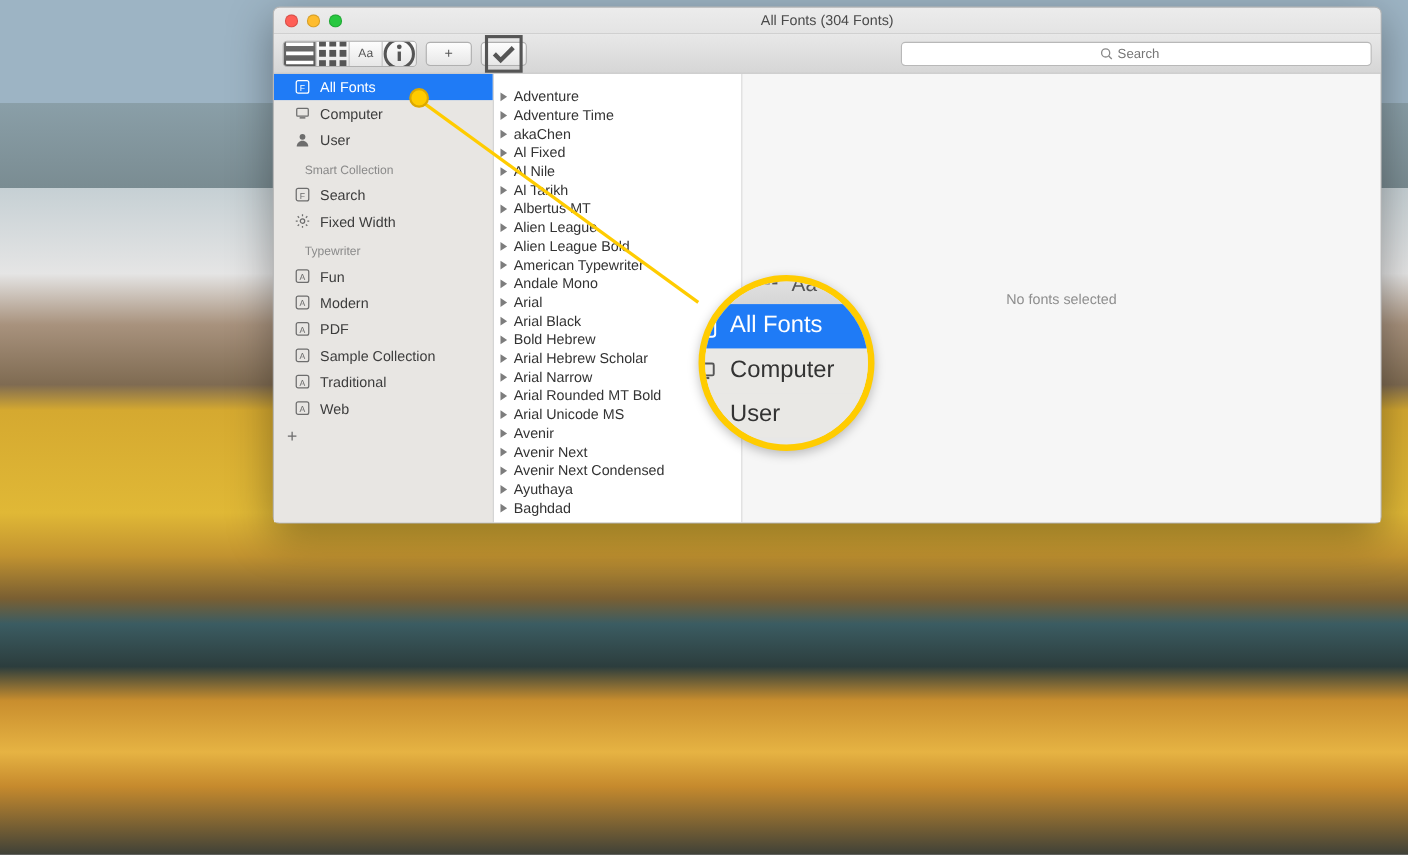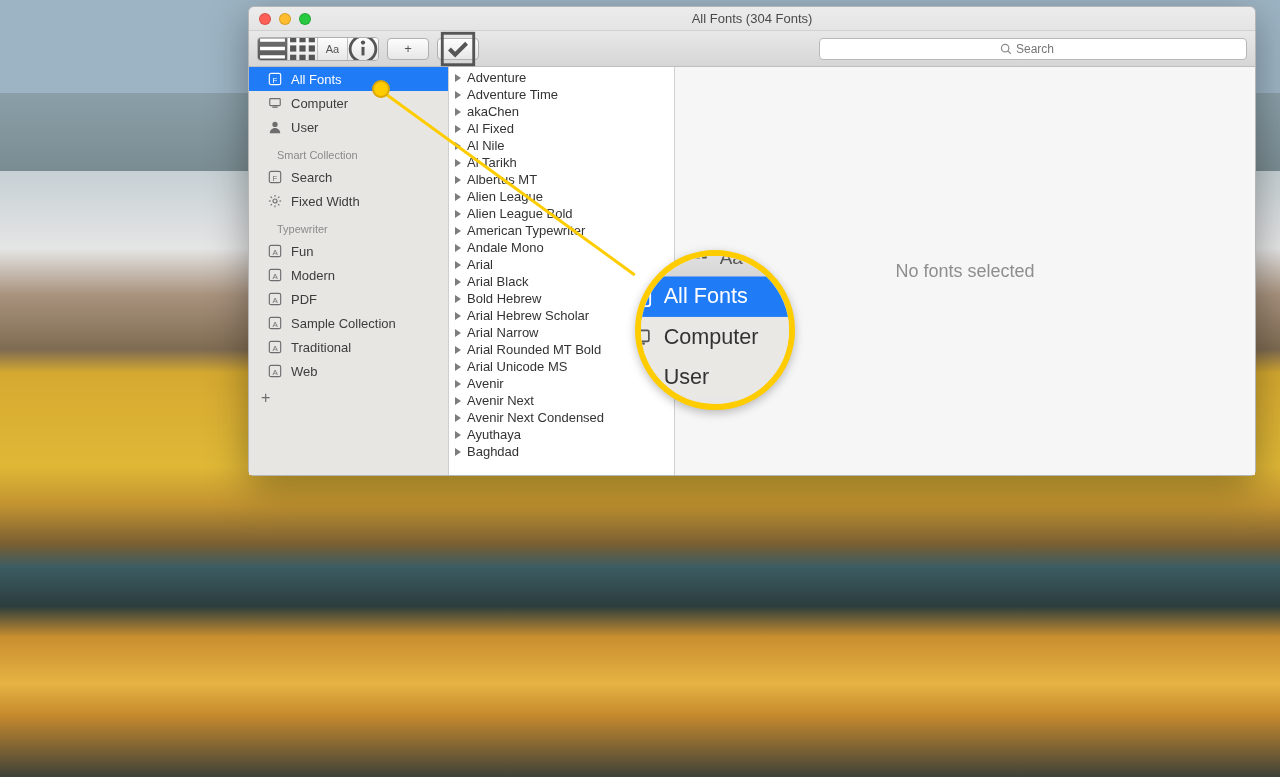--- a/index.html
+++ b/index.html
@@ -116,39 +116,39 @@
   padding: 10px 12px 4px 28px;
   font-size: 11px; color: #8a8a8a; font-weight: 500;
 }
 .side-footer {
   padding: 6px 12px; color:#6d6d6d; font-size: 16px;
 }
 
 .fontlist {
   width: 226px; background:#fff;
   border-right: 1px solid #cfcfcf;
-  overflow-y:auto; padding-top:2px;
+  overflow-y:auto; padding-top:12px;
 }
 .font-row {
   display:flex; align-items:center; gap:4px;
   padding: 1px 6px; font-size:13px; color:#333;
   white-space: nowrap;
 }
 .disclosure {
   width:0;height:0;
   border-top:4px solid transparent;
   border-bottom:4px solid transparent;
   border-left:6px solid #7d7d7d;
   margin-right:2px;
 }
 
 .preview {
   flex:1; background:#f6f6f6;
   display:flex; align-items:center; justify-content:center;
-  color:#8e8e8e; font-size:18px;
+  color:#8e8e8e; font-size:13px;
 }
 
 
 .ico svg { width:14px; height:14px; display:block; }
 
 
 .callout {
   position:absolute;
   left:635px; top:250px;
   width:160px; height:160px;

